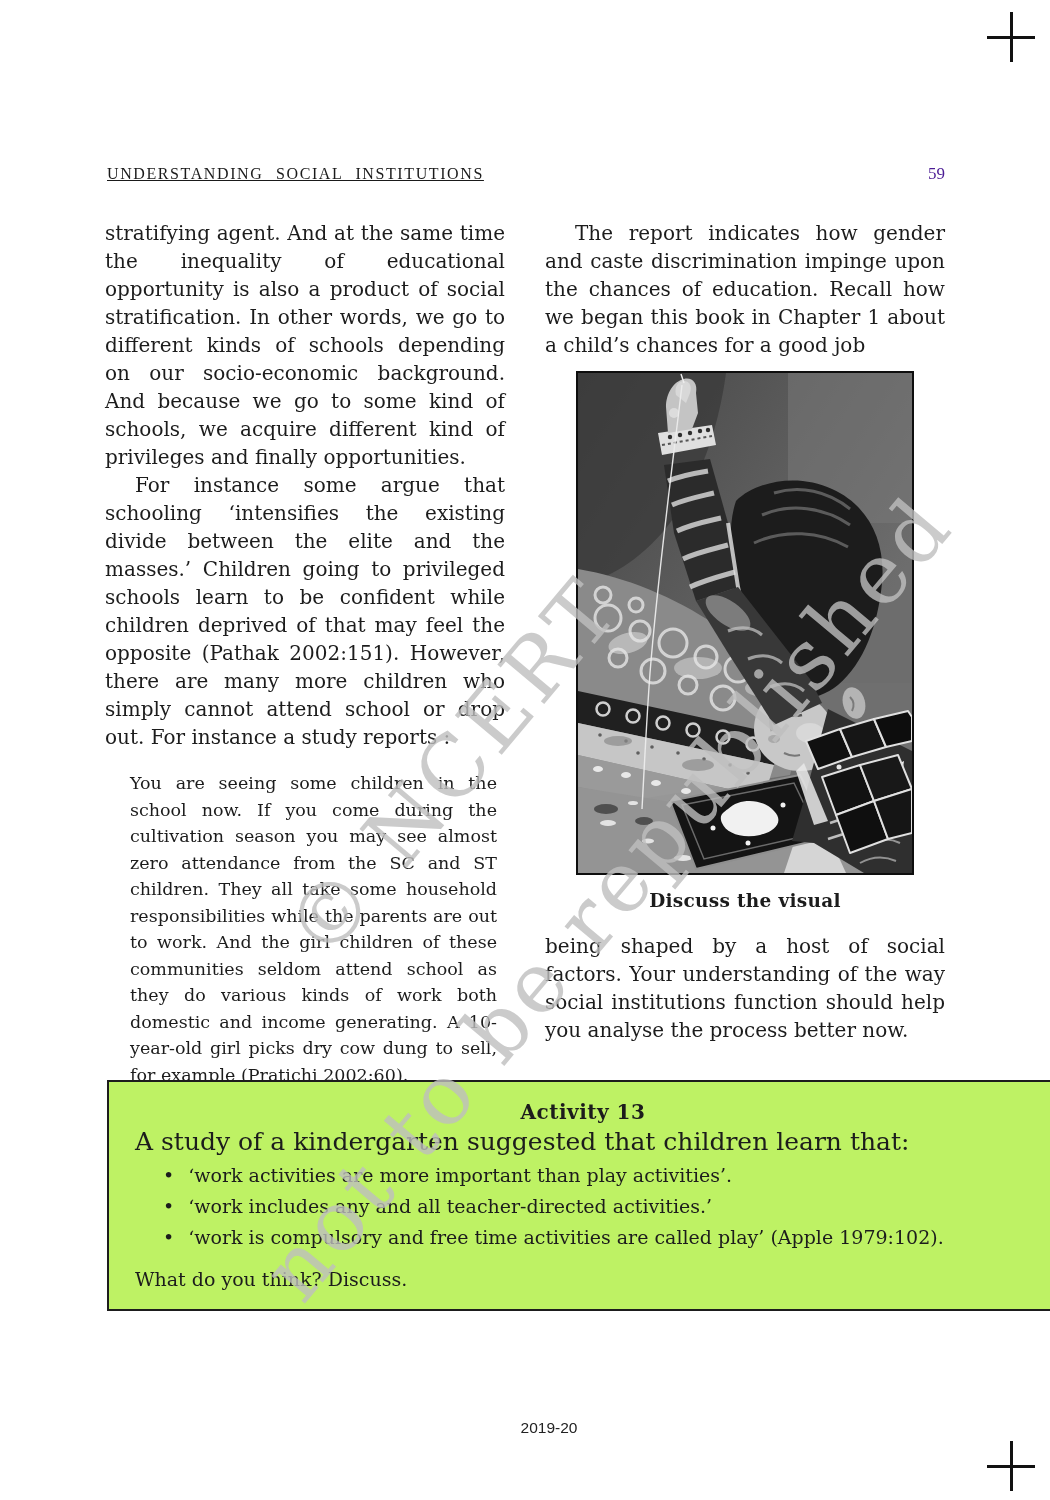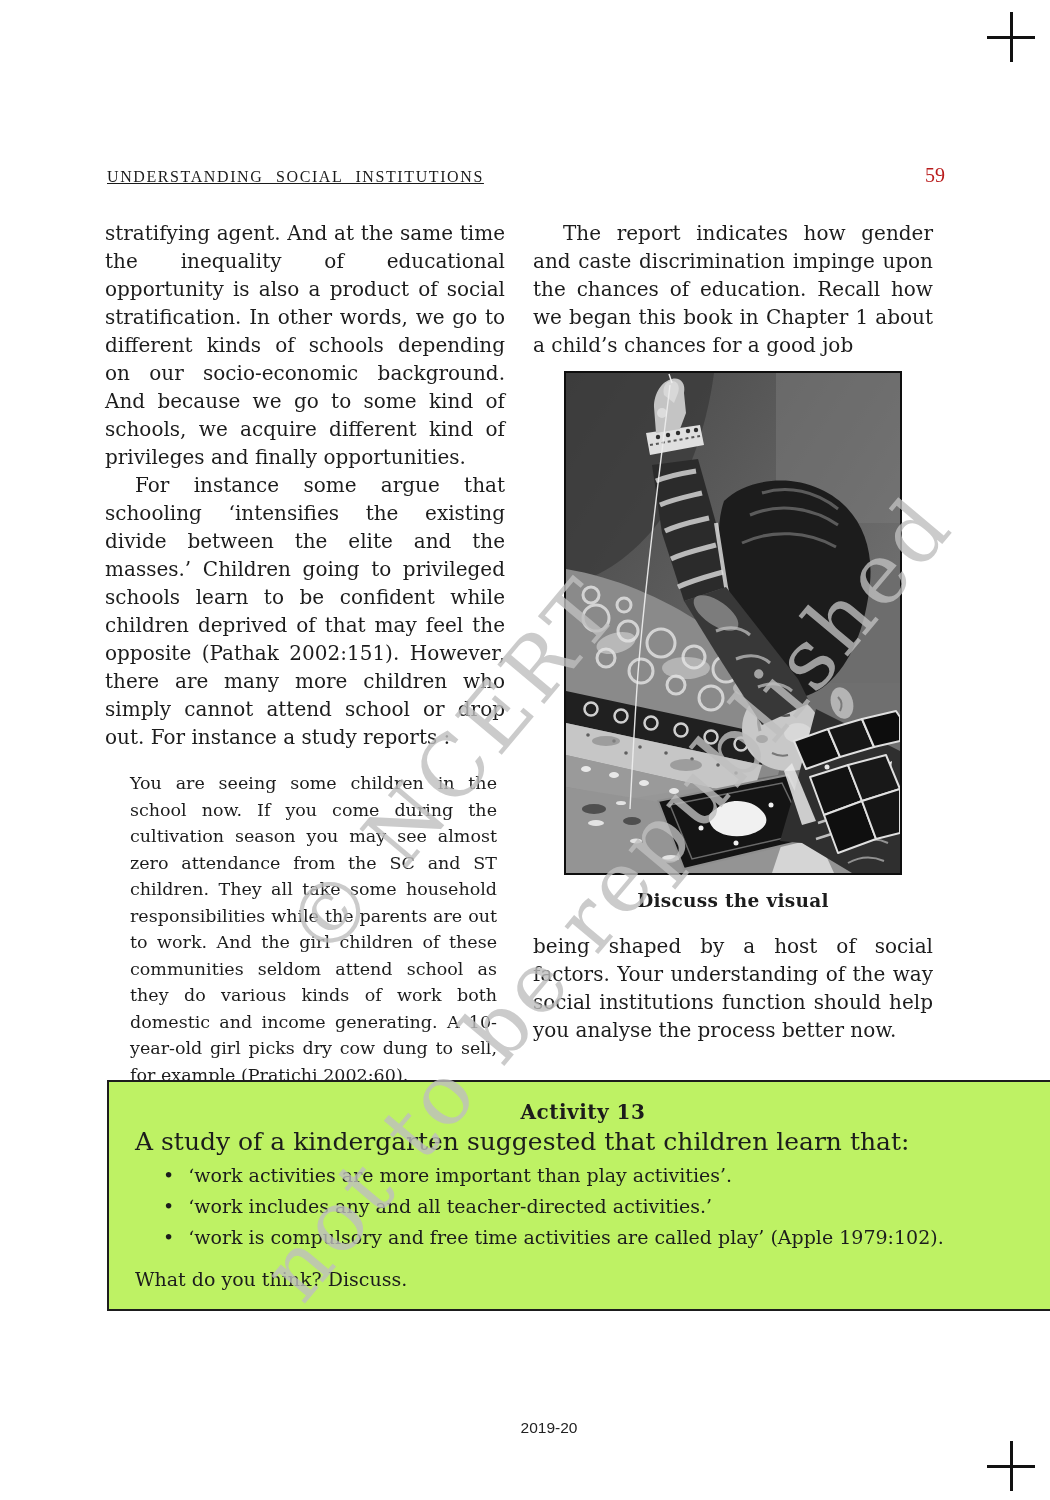--- a/index.html
+++ b/index.html
@@ -15,26 +15,26 @@
   .page-header{
     position:absolute;left:107px;top:164px;width:838px;
     display:flex;justify-content:space-between;align-items:baseline;
   }
   .running-title{
     font-family:"Liberation Serif", serif;
     font-size:16px;letter-spacing:1.6px;word-spacing:7px;color:#1a1a1a;text-decoration:underline;
   }
   .page-number{
     font-family:"Liberation Serif", serif;
-    font-size:20px;color:#b91c1c;text-align:center;
+    font-size:17px;color:#4c1d95;text-align:center;
   }
   
   .columns{
     position:absolute;left:105px;top:219px;width:840px;
-    display:flex;gap:28px;
+    display:flex;gap:40px;
   }
   .col{width:400px;}
   .body-para{
     margin:0;
     font-size:20px;line-height:28px;text-align:justify;
     color:#1c1c1c;
   }
   .indent{text-indent:30px;}
   .quote-block{
     margin:19px 8px 0 25px;

